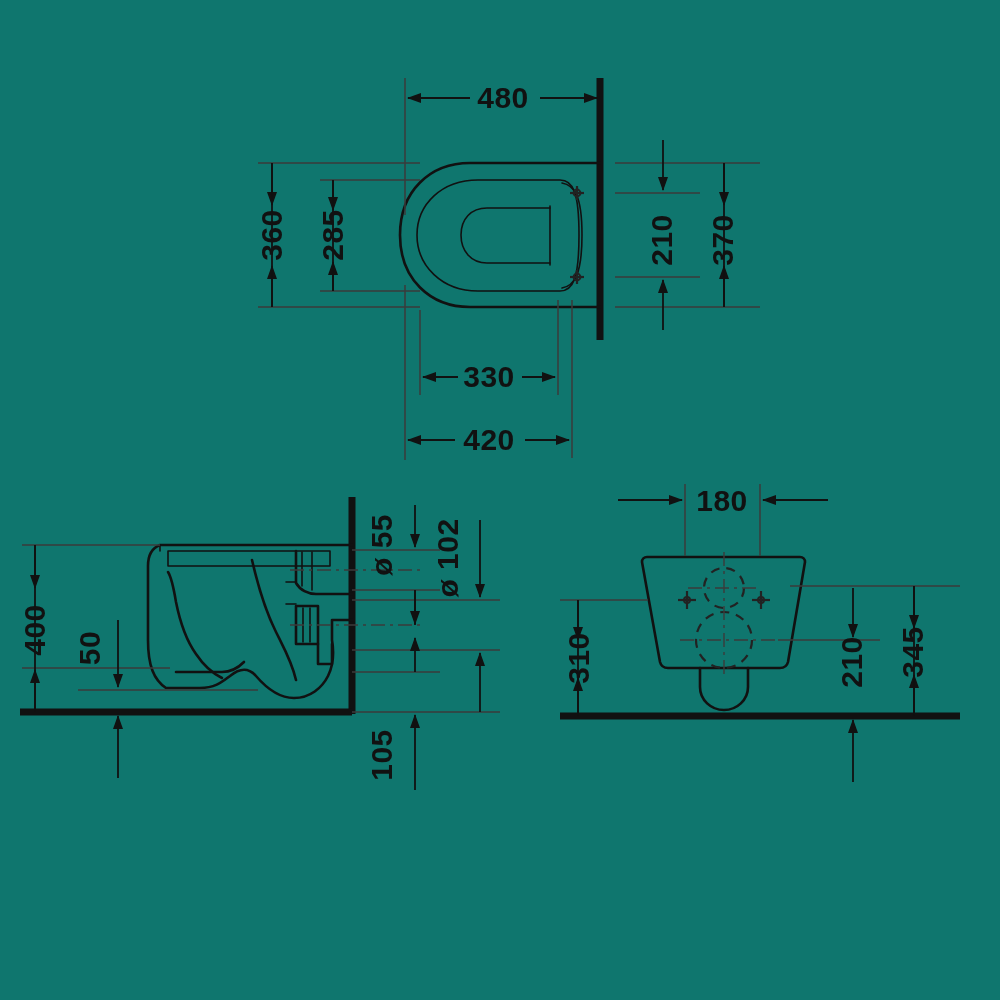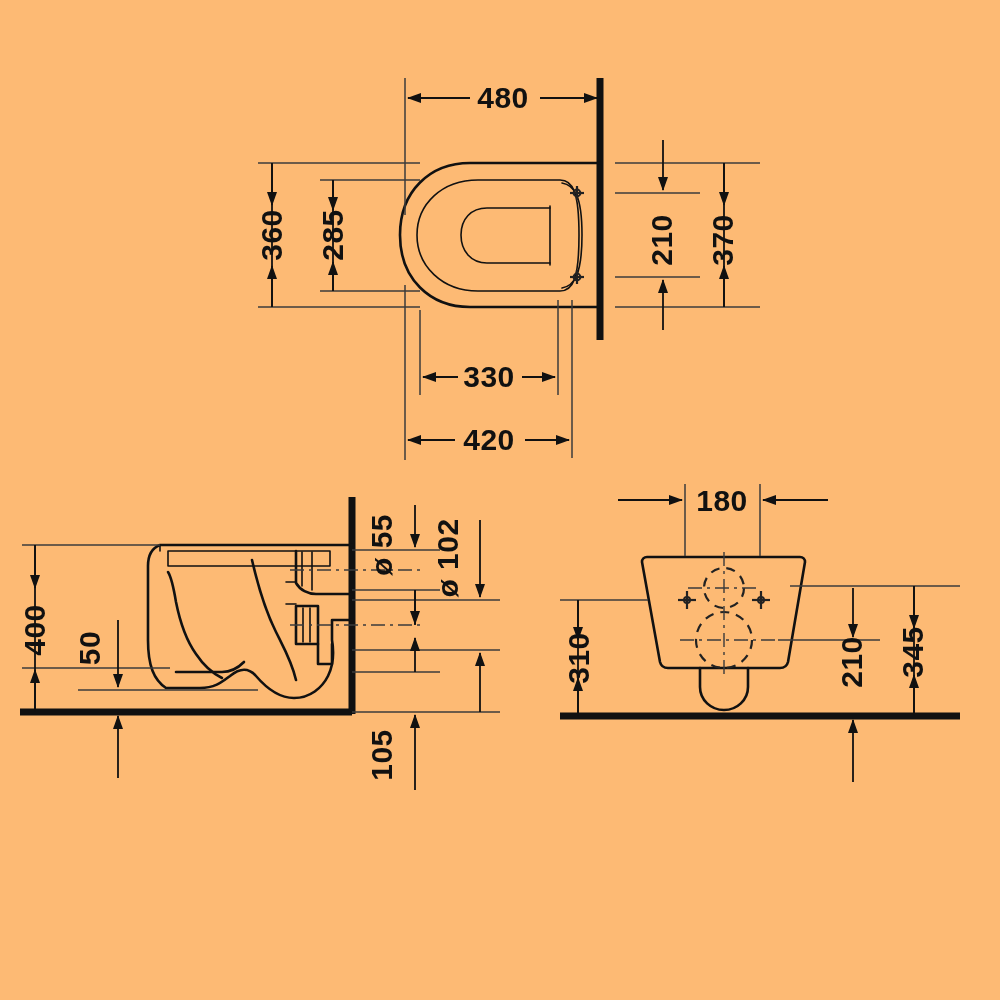--- a/index.html
+++ b/index.html
@@ -11,21 +11,21 @@
   body {
     width: 1000px;
     height: 1000px;
     font-family: "Liberation Sans", sans-serif;
     overflow: hidden;
   }
   #drawing-root {
     position: relative;
     width: 1000px;
     height: 1000px;
-    background: #fdba74;
+    background: #0f766e;
   }
   svg.sheet {
     position: absolute;
     top: 0;
     left: 0;
     width: 1000px;
     height: 1000px;
     display: block;
   }
   .dim-text {

